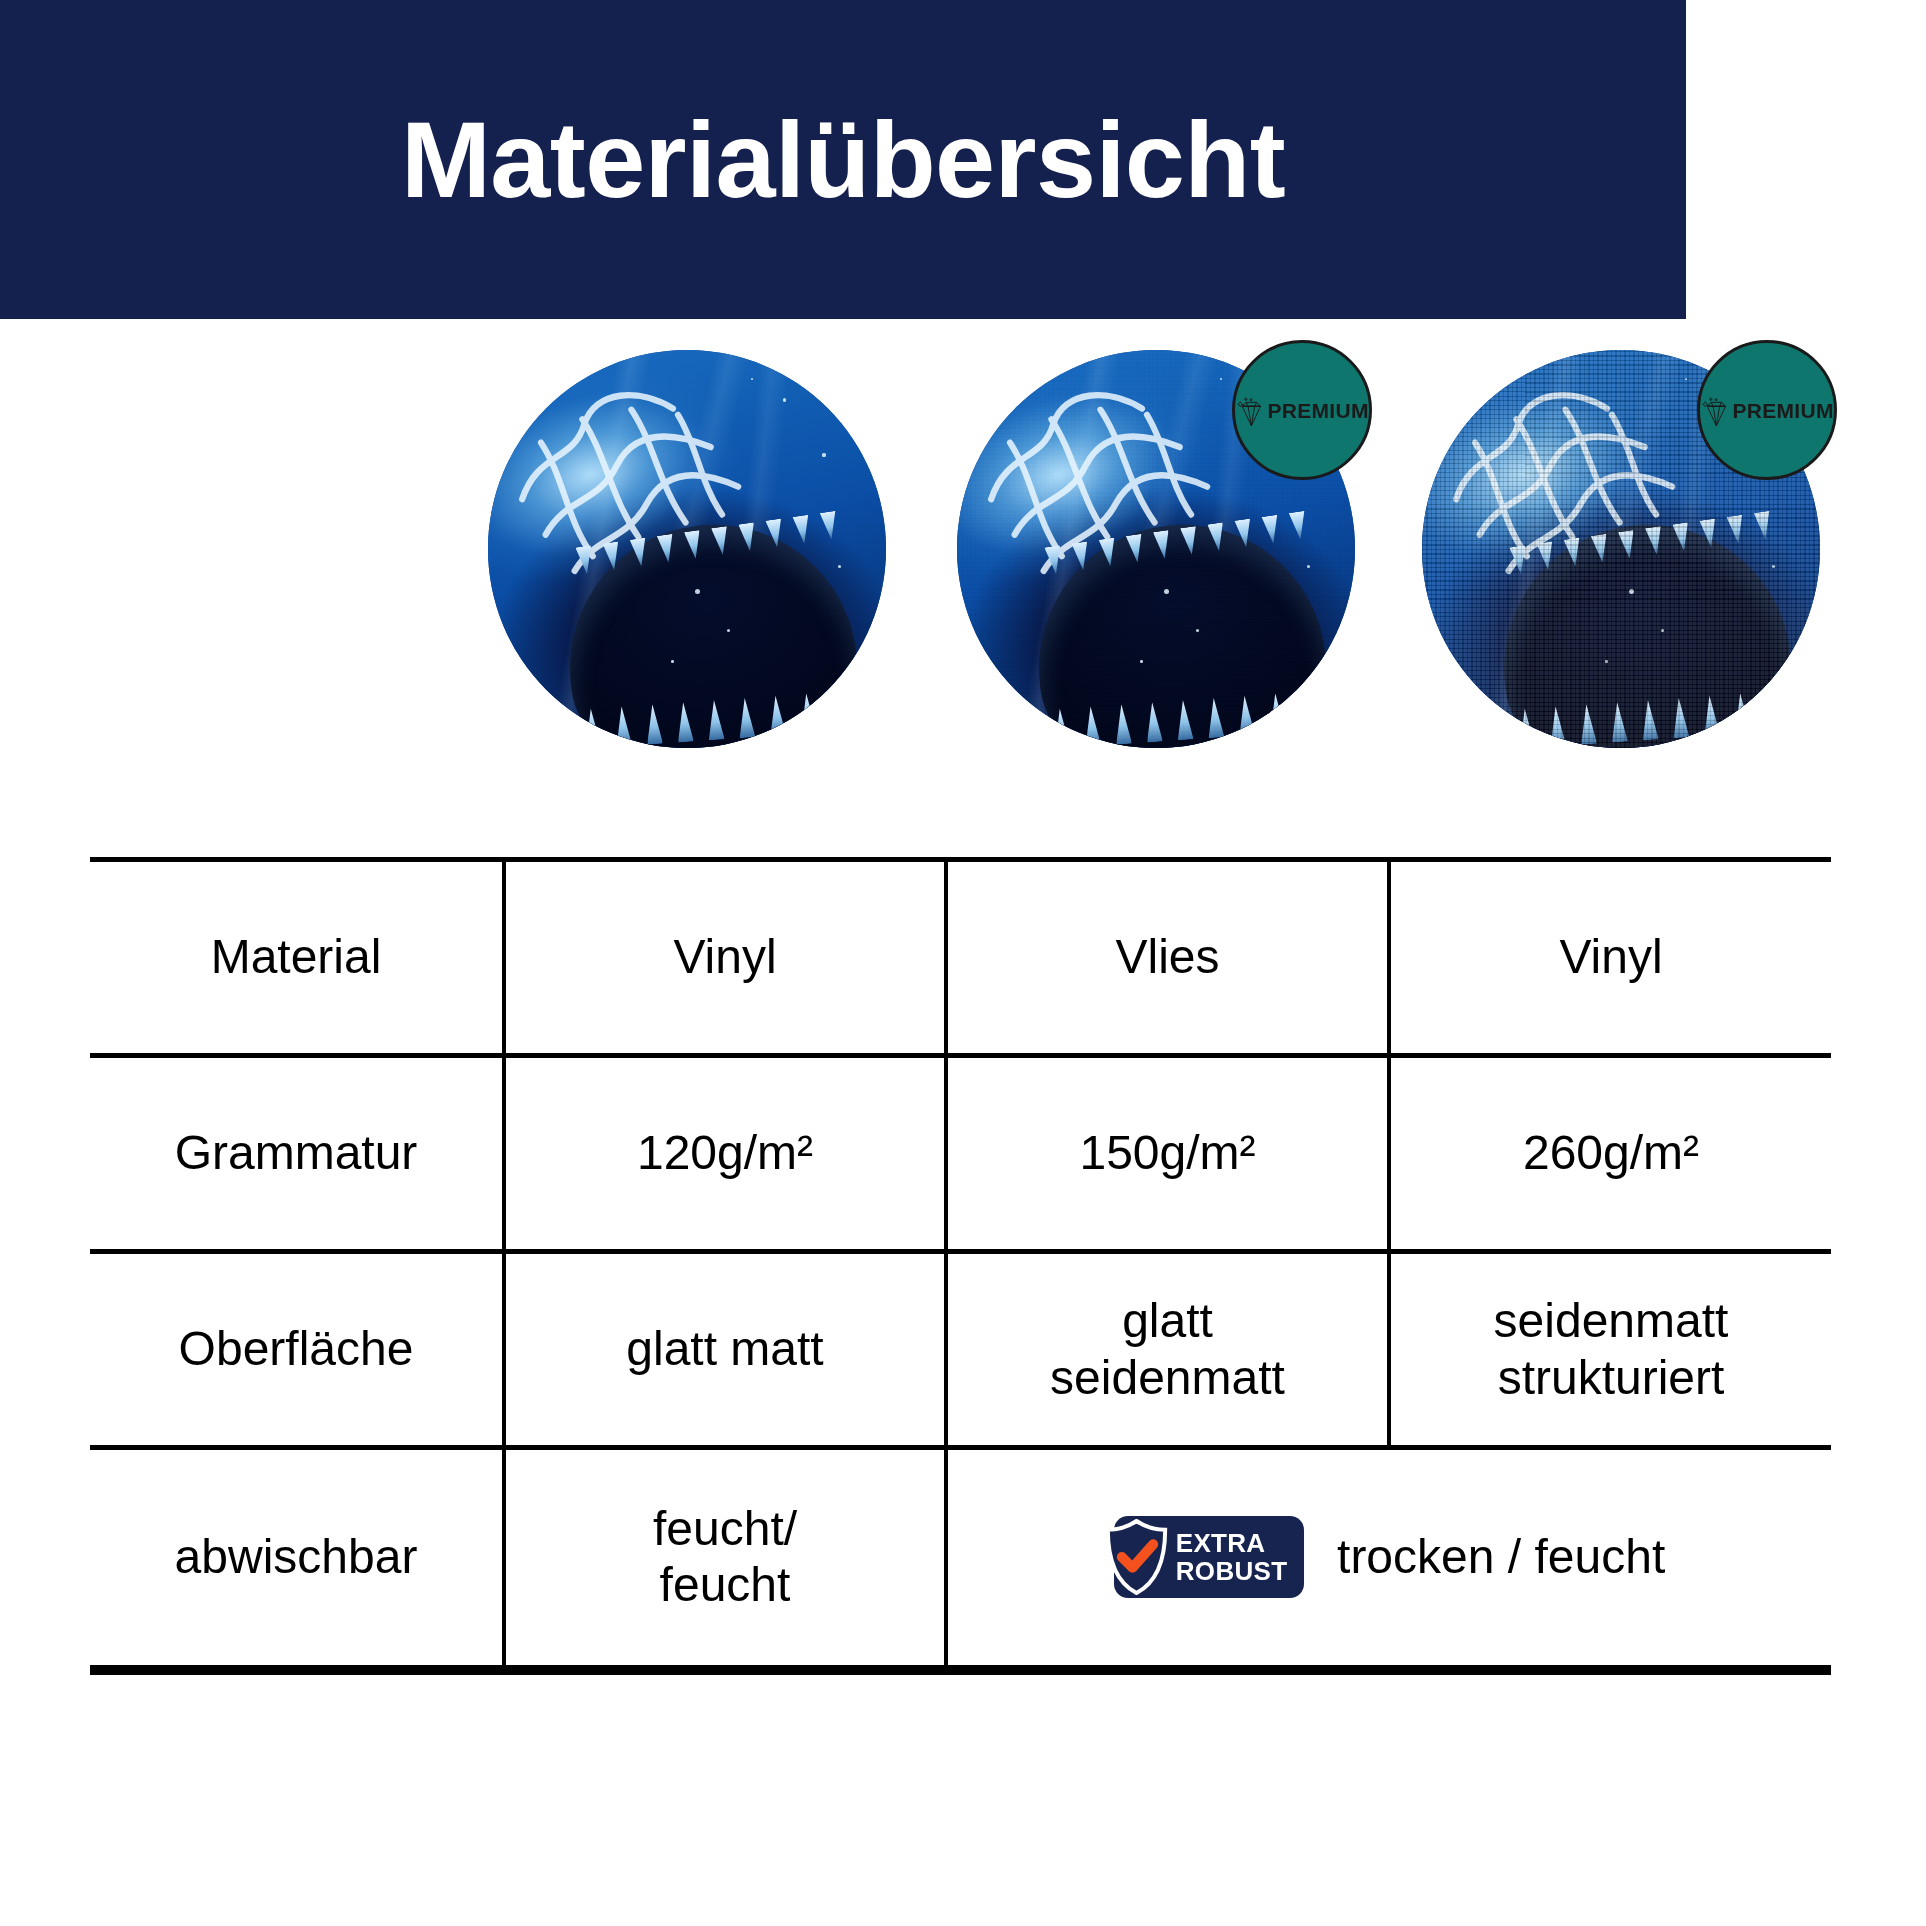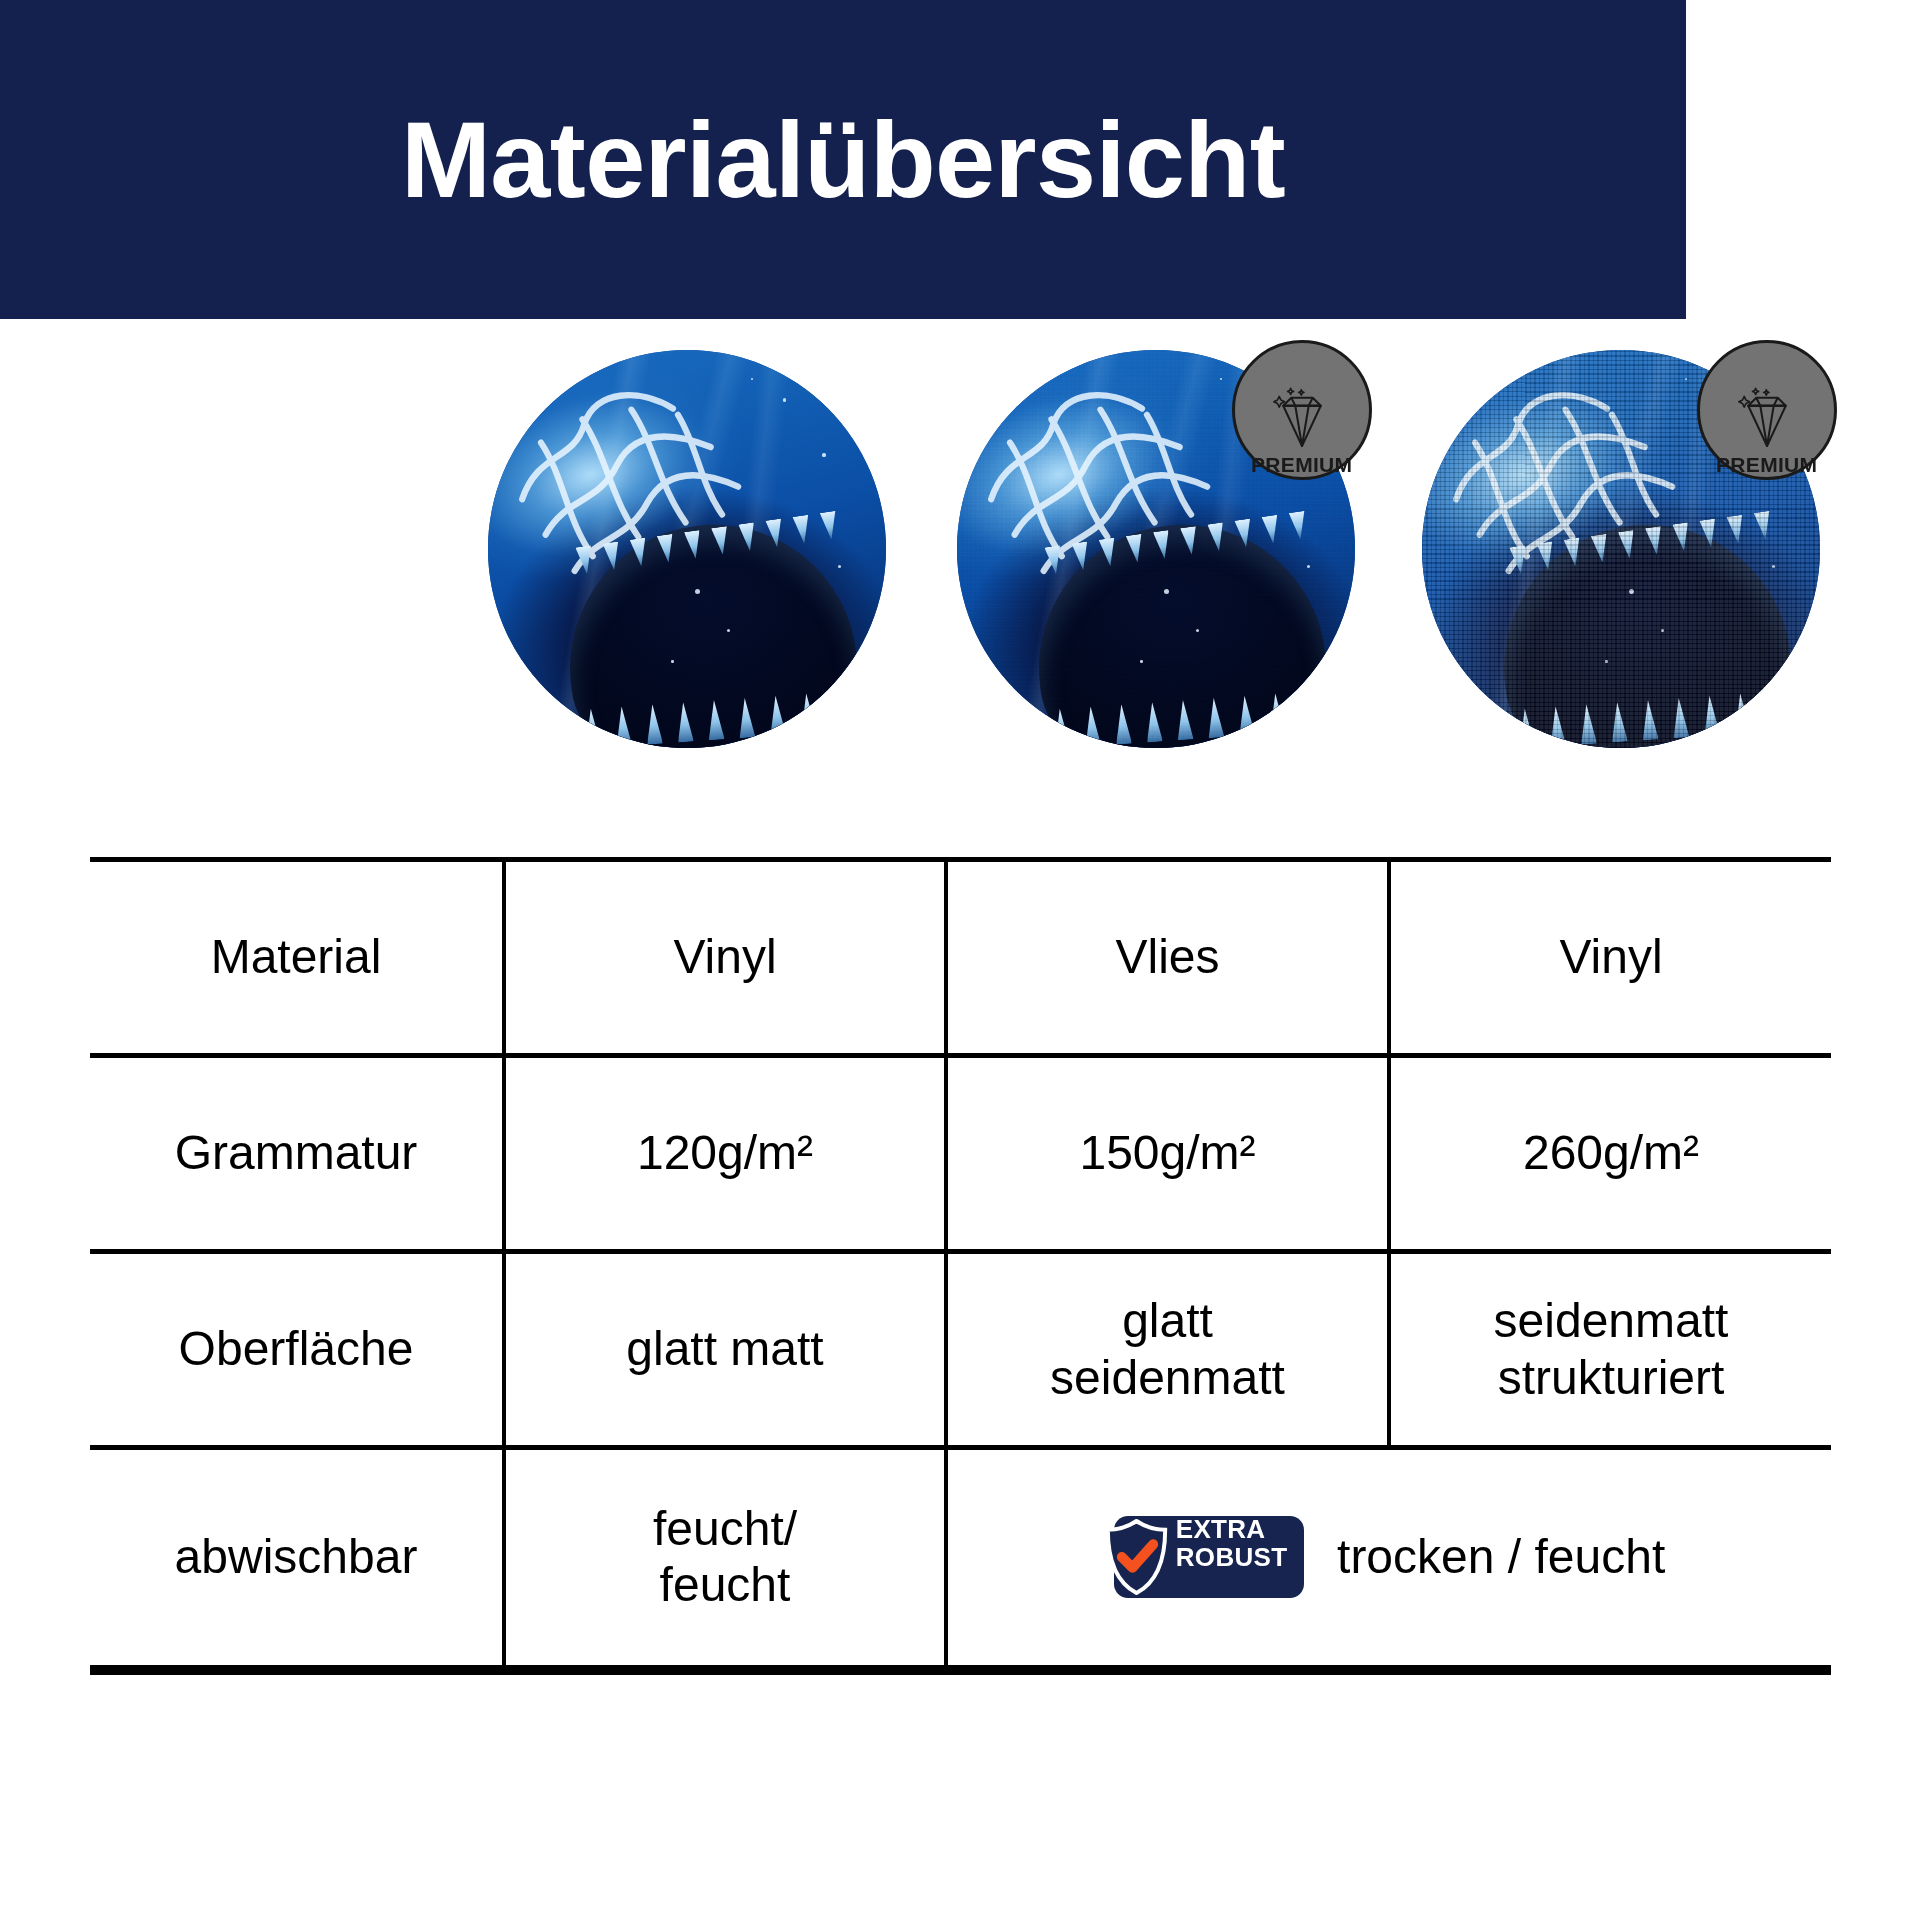--- a/index.html
+++ b/index.html
@@ -162,26 +162,26 @@
   }
 
   
   .premium-badge {
     position: absolute;
     right: -16.7px;
     top: -10.3px;
     width: 140px;
     height: 140px;
     border-radius: 50%;
-    background: #737373;
+    background: #0f766e;
     border: 3.2px solid #1a1a1a;
     display: flex;
-    flex-direction: column;
+    flex-direction: row;
     align-items: center;
-    justify-content: flex-end;
+    justify-content: space-between;
     z-index: 5;
   }
   .premium-badge .diamond-icon { width: 68px; height: 67px; margin-top: 3.9px; }
   .premium-badge .premium-label {
     font-size: 21px;
     font-weight: 700;
     color: #1a1a1a;
     letter-spacing: 0.3px;
     margin-top: 2.6px;
   }
@@ -232,21 +232,21 @@
     display: flex;
     align-items: center;
     justify-content: center;
     gap: 33px;
   }
 
   
   .robust-badge {
     position: relative;
     display: inline-flex;
-    align-items: flex-start;
+    align-items: center;
     background: #16244f;
     border-radius: 14px;
     height: 82px;
     padding: 0 16.7px 0 62px;
     flex: 0 0 auto;
   }
   .robust-badge .shield {
     position: absolute;
     left: -10.3px;
     top: 50%;

